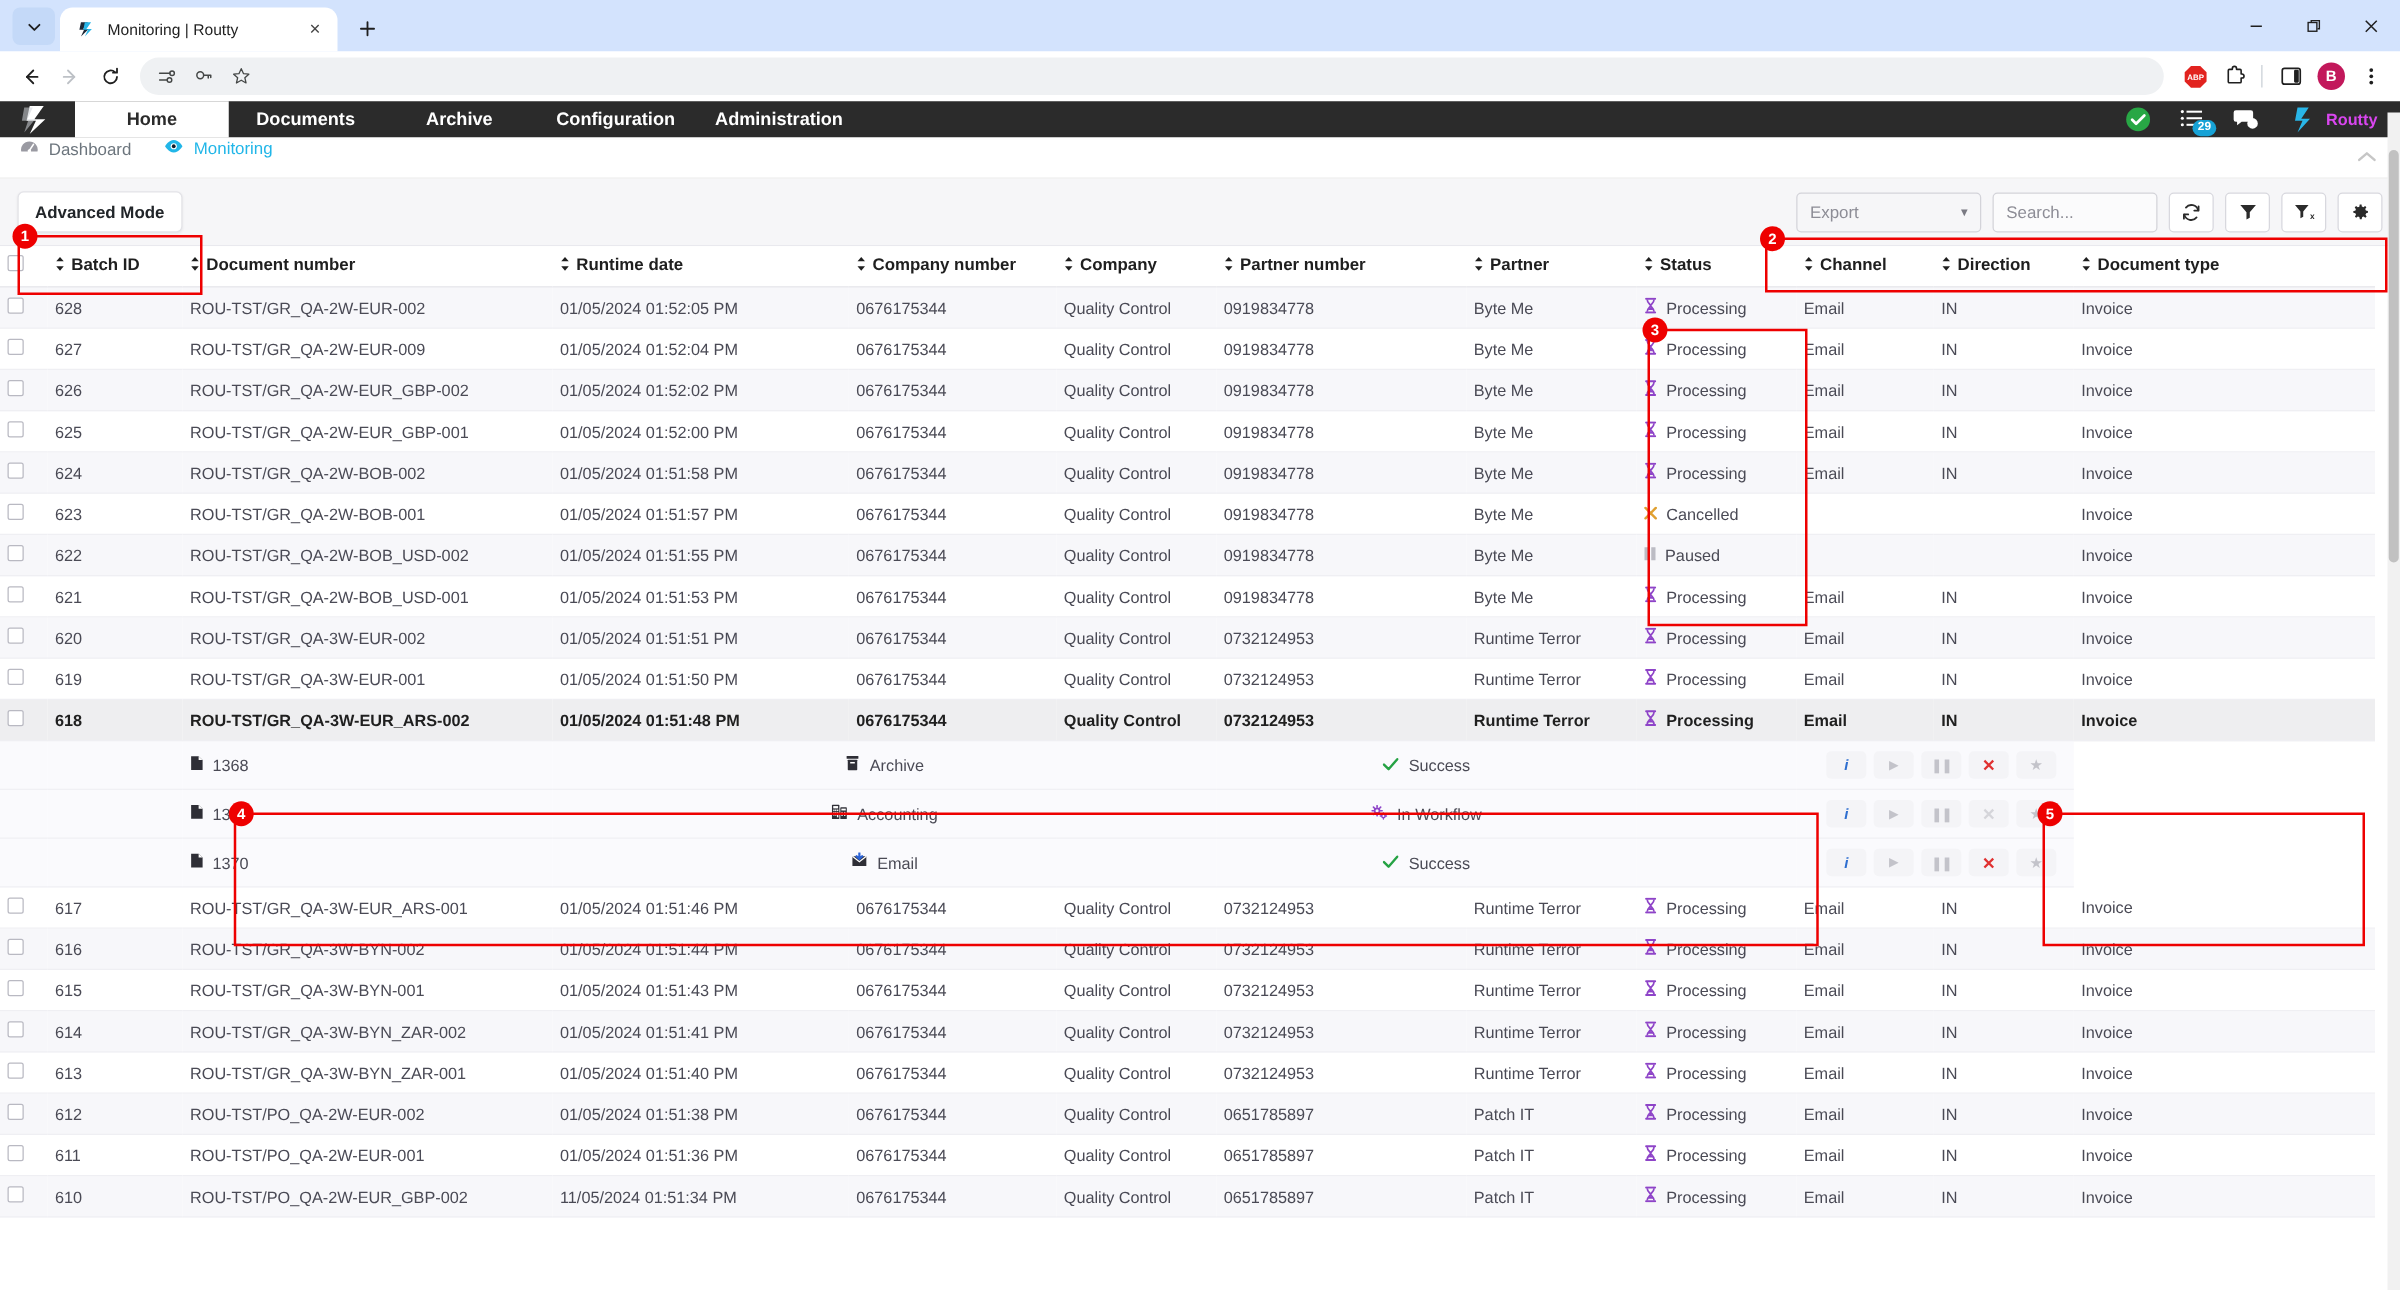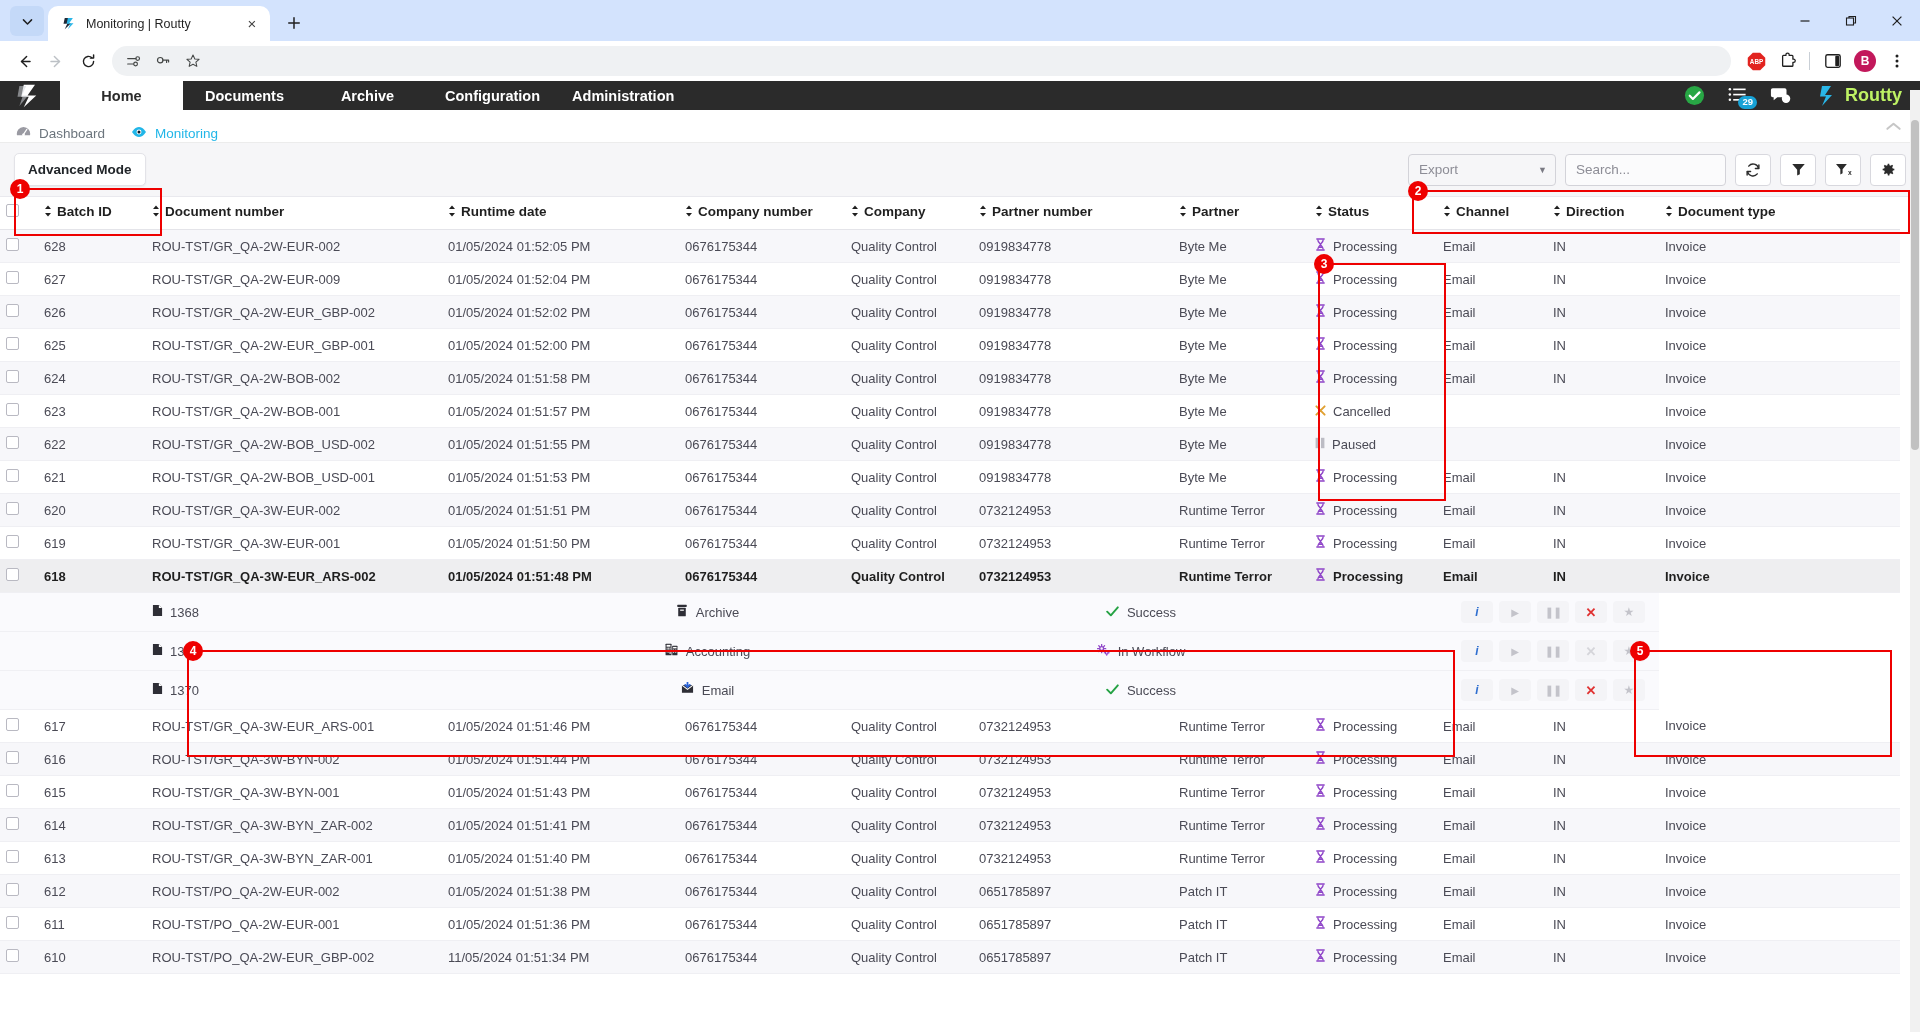--- a/index.html
+++ b/index.html
@@ -116,27 +116,27 @@
   }
   .hdr-icon { display:flex; align-items:center; justify-content:center; position:relative; }
   .badge-count {
     position:absolute; right:-9px; bottom:-3px;
     background:#17a2d6; color:#fff;
     font-size:9.5px; font-weight:bold;
     border-radius:7px; padding:1px 4px; line-height:1.15;
     min-width:18px; text-align:center;
   }
   .brand-wrap { display:flex; align-items:center; gap:7px; }
-  .brand-text { color:#bef264; font-weight:bold; font-size:18px; }
+  .brand-text { color:#d946ef; font-weight:bold; font-size:13px; }
 
   
   .sub-nav {
     height: 33px;
     background: #ffffff;
-    display: flex; align-items: flex-end;
+    display: flex; align-items: flex-start;
     padding-left: 16px;
     gap: 26px;
     border-bottom: 1px solid #ececec;
     position: relative;
   }
   .sub-item { display:flex; align-items:center; gap:8px; font-size: 13.5px; }
   .sub-item.inactive { color: #6c757d; }
   .sub-item.active { color: #21b6e8; }
   .collapse-chev { position:absolute; right: 18px; top: 8px; color:#c6c6c6; }
 
@@ -167,21 +167,21 @@
     width: 148px; height: 32px;
     border: 1px solid #d3d3d9;
     border-radius: 4px;
     background: #f6f6f8;
     display: flex; align-items: center;
     padding: 0 8px 0 10px;
     font-size: 13.5px; color: #8d8d96;
   }
   .export-select .caret { margin-left:auto; color:#7a7a83; font-size:9px;}
   .search-input {
-    width: 161px; height: 32px;
+    width: 132px; height: 32px;
     border: 1px solid #d3d3d9;
     border-radius: 4px;
     background: #fbfbfc;
     padding: 0 10px;
     font-size: 13.5px; color: #8d8d96;
     display:flex; align-items:center;
   }
   .tb-btn {
     width: 36px; height: 32px;
     border: 1px solid #d8d8de;

